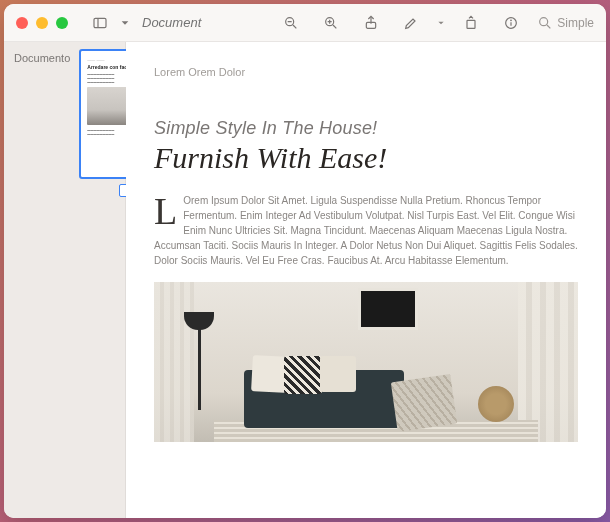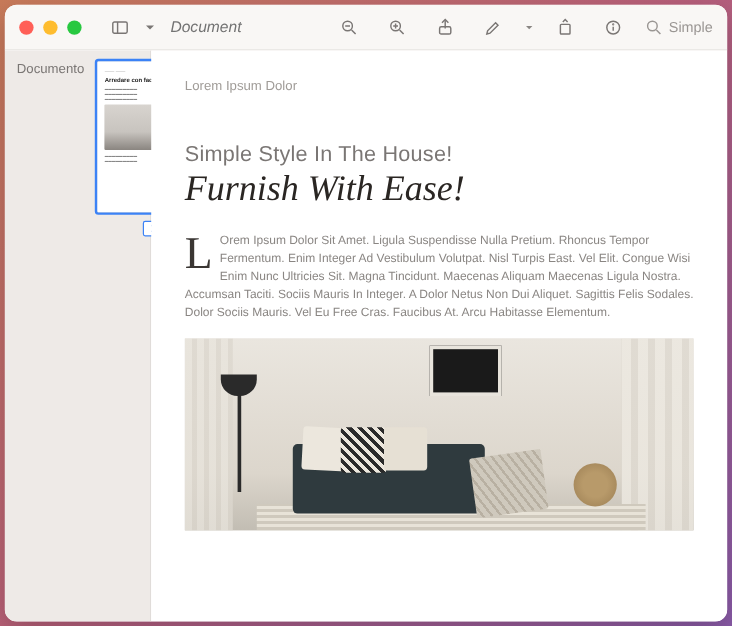--- a/index.html
+++ b/index.html
@@ -101,20 +101,21 @@
       font-size: 11px;
       color: #a09c98;
       margin-bottom: 40px;
     }
     .subtitle {
       font-size: 18px;
       color: #7a7674;
       font-weight: 300;
       letter-spacing: 0.2px;
       margin-bottom: 2px;
+      font-style: italic;
     }
     .headline {
       font-size: 30px;
       color: #2a2623;
       font-weight: 400;
       font-family: Georgia, "Times New Roman", serif;
       margin-bottom: 18px;
       font-style: italic;
     }
     .body-text {
@@ -254,21 +255,21 @@
           <div class="t-header">—— ——</div>
           <div class="t-title">——</div>
           <div class="t-block">▬▬▬▬▬▬▬▬▬<br>▬▬▬▬▬▬▬▬▬<br>▬▬▬▬▬▬▬▬▬<br>▬▬▬▬▬▬▬▬▬<br>▬▬▬▬▬▬▬▬▬<br>▬▬▬▬▬▬▬▬▬<br>▬▬▬▬▬▬▬▬▬<br>▬▬▬▬▬▬▬▬▬<br>▬▬▬▬▬▬▬▬▬<br>▬▬▬▬▬▬▬▬▬<br>▬▬▬▬▬▬▬▬▬<br>▬▬▬▬▬▬▬▬▬<br>▬▬▬▬▬▬▬▬▬<br>▬▬▬▬▬▬▬▬▬<br>▬▬▬▬▬▬▬▬▬<br>▬▬▬▬▬▬▬▬▬<br>▬▬▬▬▬▬▬▬▬<br>▬▬▬▬▬▬▬▬▬</div>
         </div>
         <div class="thumb-num">2</div>
       </div>
     </div>
 
     <div class="main">
       <div class="page">
-        <div class="page-header">Lorem Ipsum Dolor</div>
+        <div class="page-header">Lorem Orem Dolor</div>
         <div class="subtitle">Simple Style In The House!</div>
         <div class="headline">Furnish With Ease!</div>
         <div class="body-text">
           <span class="dropcap">L</span><span>Orem Ipsum Dolor Sit Amet. Ligula Suspendisse Nulla Pretium. Rhoncus Tempor Fermentum. Enim Integer Ad Vestibulum Volutpat. Nisl Turpis East. Vel Elit. Congue Wisi Enim Nunc Ultricies Sit. Magna Tincidunt. Maecenas Aliquam Maecenas Ligula Nostra. Accumsan Taciti. Sociis Mauris In Integer. A Dolor Netus Non Dui Aliquet. Sagittis Felis Sodales. Dolor Sociis Mauris. Vel Eu Free Cras. Faucibus At. Arcu Habitasse Elementum.</span>
         </div>
         <div class="room-photo">
           <div class="photo-wall"></div>
           <div class="photo-curtain-l"></div>
           <div class="photo-curtain-r"></div>
           <div class="photo-art"></div>

